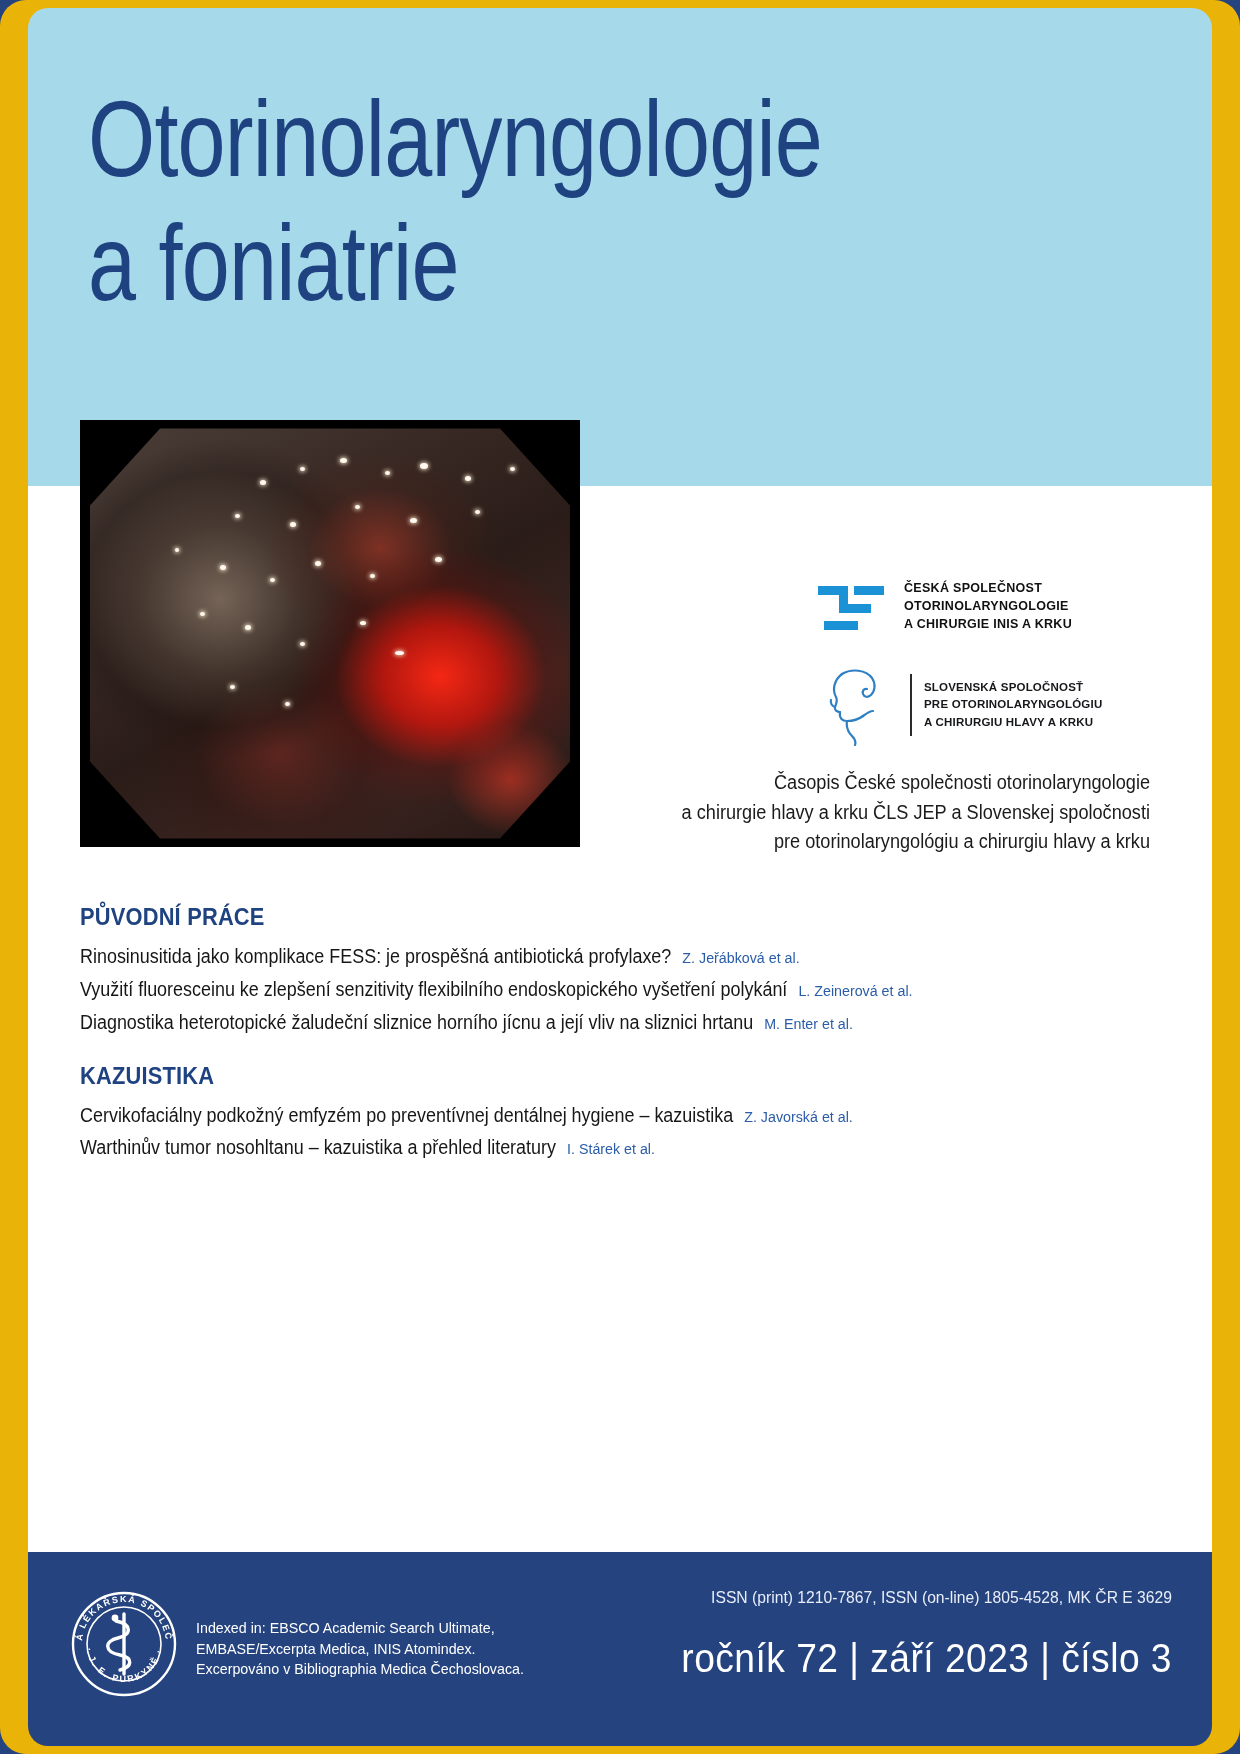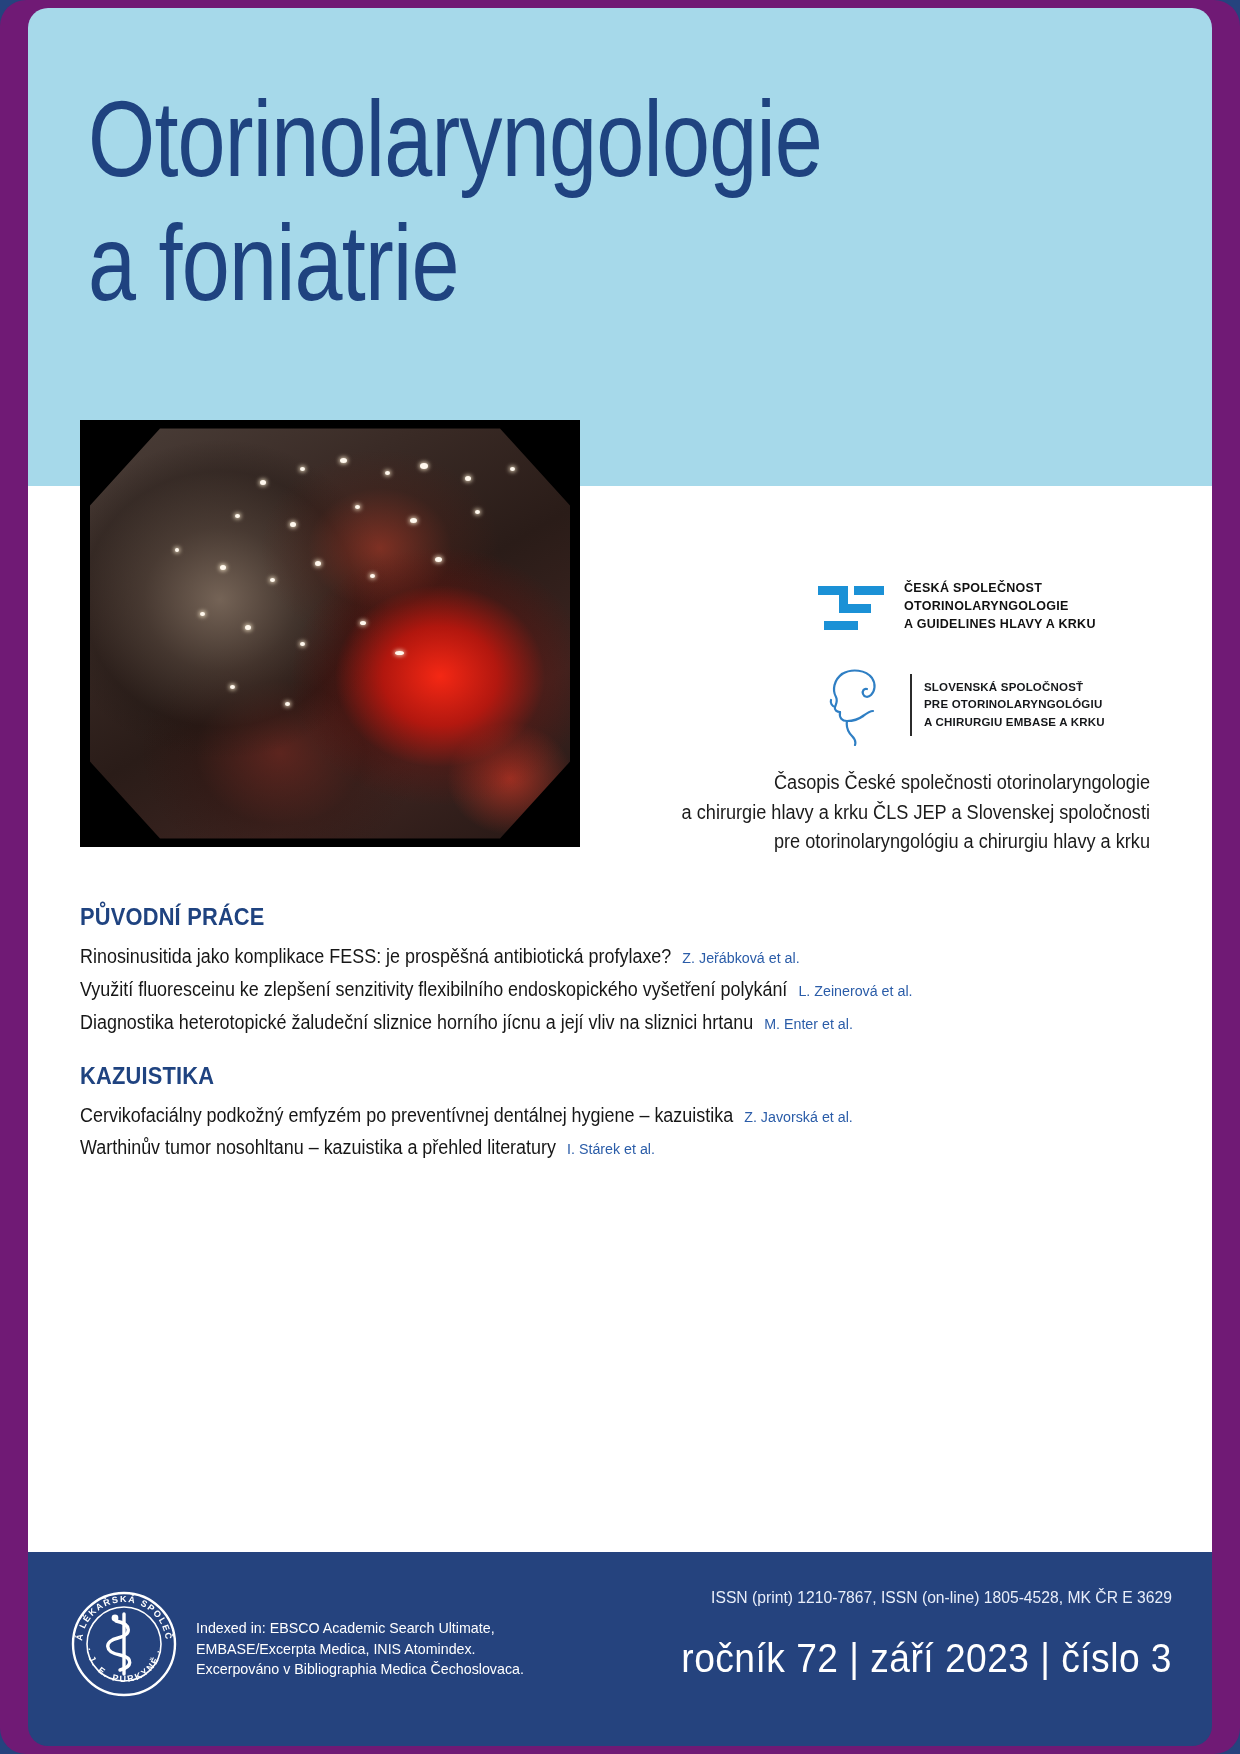--- a/index.html
+++ b/index.html
@@ -5,21 +5,21 @@
   html,body{margin:0;padding:0;background:#ffffff;}
   body{
     width:1240px;height:1754px;position:relative;overflow:hidden;
     font-family:"Liberation Sans", sans-serif;
     background:#25437e;
   }
 
   
   #cover{
     position:absolute;left:0;top:0;width:1240px;height:1754px;
-    background:#701a75;
+    background:#eab308;
     border-radius:26px;
     overflow:hidden;
   }
 
   
   #masthead{
     position:absolute;left:28px;top:8px;width:1184px;height:478px;
     background:#a6d9ea;
     border-top-left-radius:20px;border-top-right-radius:20px;
   }
@@ -179,40 +179,40 @@
       <div id="cz-mark">
         <i style="left:0px;top:6px;width:30px;height:9px;"></i>
         <i style="left:21px;top:6px;width:9px;height:26px;"></i>
         <i style="left:21px;top:24px;width:32px;height:9px;"></i>
         <i style="left:36px;top:6px;width:30px;height:9px;"></i>
         <i style="left:6px;top:41px;width:34px;height:9px;"></i>
       </div>
       <div id="cz-text">
         <div>ČESKÁ SPOLEČNOST</div>
         <div>OTORINOLARYNGOLOGIE</div>
-        <div>A GUIDELINES HLAVY A KRKU</div>
+        <div>A CHIRURGIE INIS A KRKU</div>
       </div>
     </div>
 
     <div id="logo-sk">
       <svg id="sk-mark" viewBox="0 0 72 82">
         <g fill="none" stroke="#2f7fc4" stroke-width="2.2" stroke-linecap="round" stroke-linejoin="round">
           <path d="M16 10 C8 16, 6 26, 10 33 C12 37, 10 40, 9 43 C8 46, 11 48, 14 48"></path>
           <path d="M16 10 C26 4, 40 6, 46 14 C50 20, 49 27, 45 31 C42 34, 38 33, 37 30 C36 27, 38 24, 41 25"></path>
           <path d="M14 48 C13 54, 16 57, 21 57 C27 57, 33 55, 37 52"></path>
           <path d="M21 57 C20 63, 22 68, 26 72 C29 75, 30 78, 29 81"></path>
           <path d="M37 52 C41 49, 44 47, 47 47"></path>
           <path d="M9 43 C6 42, 4 39, 5 36"></path>
         </g>
       </svg>
       <div id="sk-divider"></div>
       <div id="sk-text">
         <div>SLOVENSKÁ SPOLOČNOSŤ</div>
         <div>PRE OTORINOLARYNGOLÓGIU</div>
-        <div>A CHIRURGIU EMBASE A KRKU</div>
+        <div>A CHIRURGIU HLAVY A KRKU</div>
       </div>
     </div>
 
     <div id="journal-desc">
       <div>Časopis České společnosti otorinolaryngologie</div>
       <div>a chirurgie hlavy a krku ČLS JEP a Slovenskej spoločnosti</div>
       <div>pre otorinolaryngológiu a chirurgiu hlavy a krku</div>
     </div>
 
     <div id="contents">

